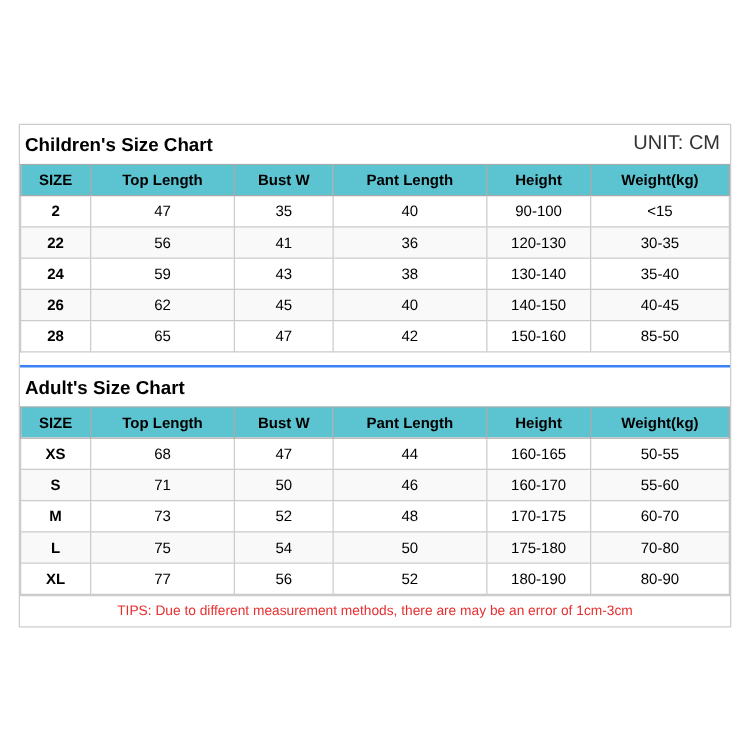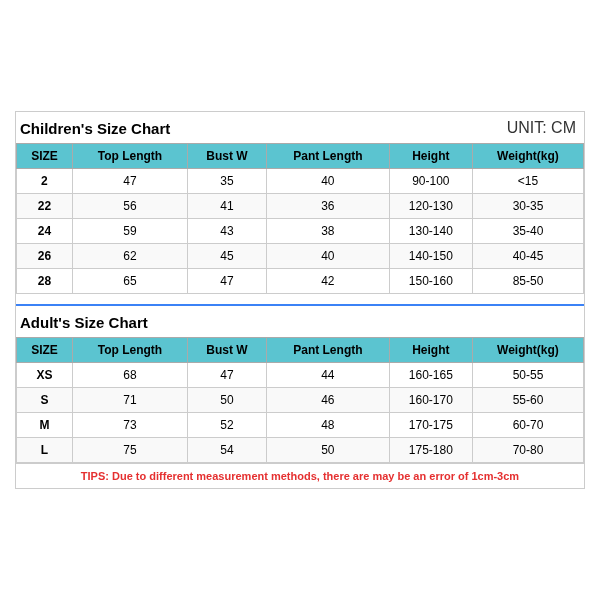--- a/index.html
+++ b/index.html
@@ -64,21 +64,20 @@
     .adult-section-title {
       border-top: 2px solid #3b82f6;
       margin-top: 10px;
     }
     .tips {
       color: #e53030;
       font-size: 11px;
       text-align: center;
       padding: 6px 4px;
       border-top: 1px solid #ccc;
-      font-weight: bold;
     }
   </style>
 </head>
 <body>
 
 <div class="container">
 
   <div class="section-title">
     <span>Children's Size Chart</span>
     <span class="unit-label">UNIT: CM</span>
@@ -180,17 +179,25 @@
           <td>60-70</td>
         </tr>
         <tr>
           <td class="size-col">L</td>
           <td>75</td>
           <td>54</td>
           <td>50</td>
           <td>175-180</td>
           <td>70-80</td>
         </tr>
+        <tr>
+          <td class="size-col">XL</td>
+          <td>77</td>
+          <td>56</td>
+          <td>52</td>
+          <td>180-190</td>
+          <td>80-90</td>
+        </tr>
       </tbody>
   </table>
 
   <div class="tips">TIPS: Due to different measurement methods, there are may be an error of 1cm-3cm</div>
 </div>
 
 </body></html>

